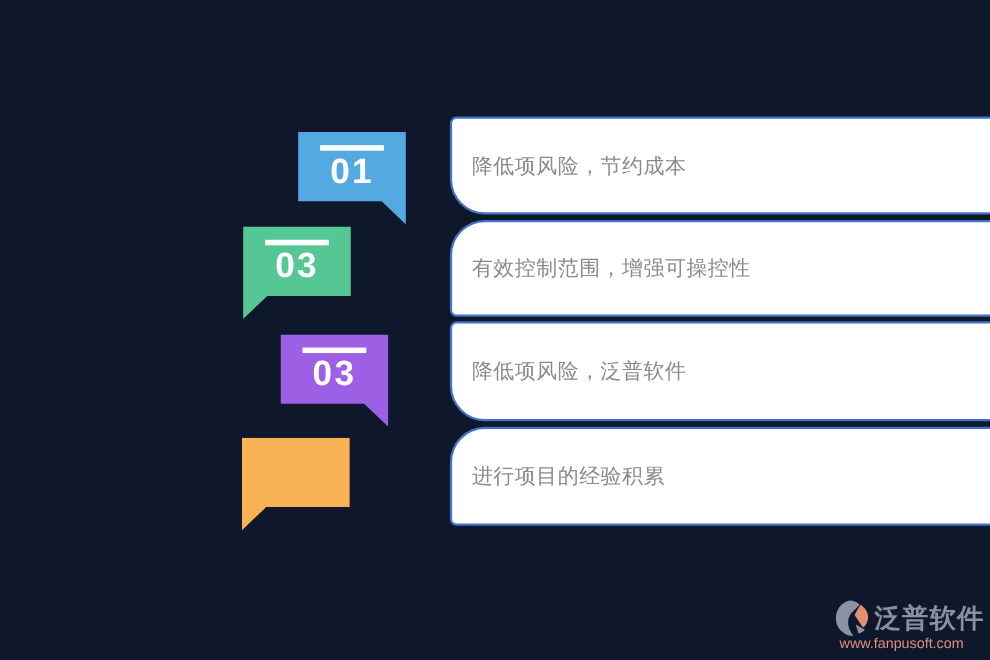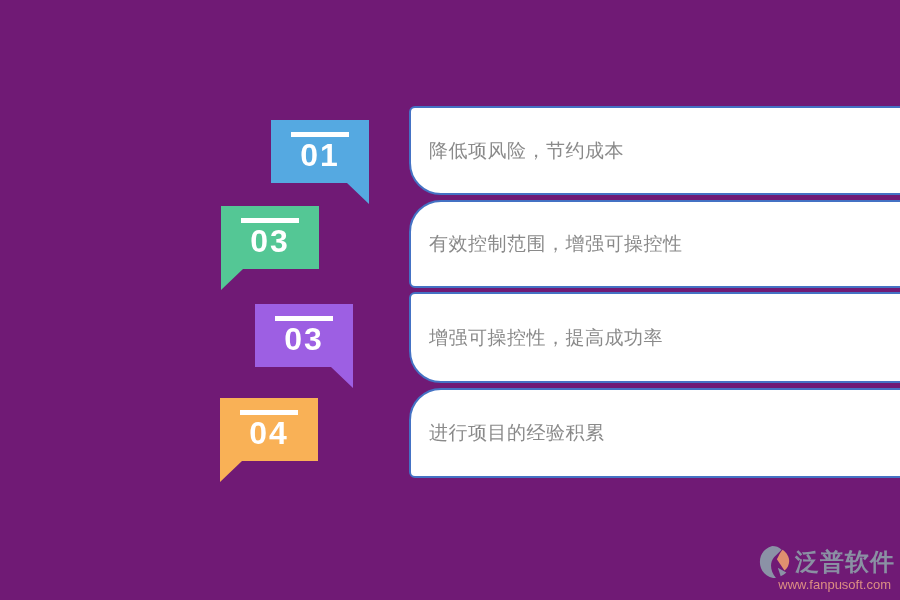--- a/index.html
+++ b/index.html
@@ -1,19 +1,19 @@
 <!DOCTYPE html>
 <html style="--accent: #4472C4;"><head>
 <meta charset="utf-8">
 <style>
   html,body{margin:0;padding:0;background:#fff;}
   #canvas{
     position:relative;
     width:900px;height:600px;
-    background:#701a75;
+    background:#0f172a;
     overflow:hidden;
     font-family:"Liberation Sans","DejaVu Sans",sans-serif;
   }
 
   
   .badge{position:absolute;width:98px;height:84px;}
   .badge svg{position:absolute;left:0;top:0;width:98px;height:84px;display:block;}
   .badge .num-wrap{
     position:absolute;left:0;top:0;width:100%;height:63px;
     display:flex;align-items:center;justify-content:center;
@@ -50,21 +50,21 @@
   .footer{
     position:absolute;right:5px;bottom:8px;
     display:flex;flex-direction:column;align-items:flex-end;justify-content:center;
   }
   .footer .brand-row{display:flex;align-items:center;}
   .footer .brand-row svg{width:36px;height:34px;margin-right:2px;}
   .brand-name{
     font-size:24px;font-weight:bold;color:#8A90A3;letter-spacing:1px;
   }
   .brand-url{
-    font-size:13px;color:#DC8F83;margin-top:-2px;margin-right:4px;
+    font-size:13px;color:#DC8F83;margin-top:-2px;margin-right:19px;
   }
 </style>
 </head>
 <body>
 
 <div id="canvas">
 
   <div class="badge" id="badge-1">
     <svg viewBox="0 0 98 84">
       <path d="M0 0 H98 V84 L76 63 H0 Z" fill="#55A9E1"></path>
@@ -89,33 +89,30 @@
     </svg>
     <div class="num-wrap">
       <span class="num">03</span>
     </div>
   </div>
 
   <div class="badge" id="badge-4">
     <svg viewBox="0 0 98 84">
       <path d="M0 0 H98 V63 H22 L0 84 Z" fill="#F9B156"></path>
     </svg>
-    <div class="num-wrap">
-      <span class="num">04</span>
-    </div>
   </div>
 
   <div class="benefit-box" id="box-1">
     <span class="benefit-text">降低项风险，节约成本</span>
   </div>
   <div class="benefit-box" id="box-2">
     <span class="benefit-text">有效控制范围，增强可操控性</span>
   </div>
   <div class="benefit-box" id="box-3">
-    <span class="benefit-text">增强可操控性，提高成功率</span>
+    <span class="benefit-text">降低项风险，泛普软件</span>
   </div>
   <div class="benefit-box" id="box-4">
     <span class="benefit-text">进行项目的经验积累</span>
   </div>
 
   <div class="footer">
     <div class="brand-row">
       <svg viewBox="0 0 36 36">
         <path d="M15 1 C7 3 2 10 2 18 C2 27 8 33 16 35 L19 35 C13 28 12 19 17 13 L25 5 C22 2 19 1 15 1 Z" fill="#8B92A6"></path>
         <path d="M26 5 C30 8 33 12 33 17 C33 21 31 25 28 27 L20 15 C22 11 24 7 26 5 Z" fill="#E0906F"></path>

